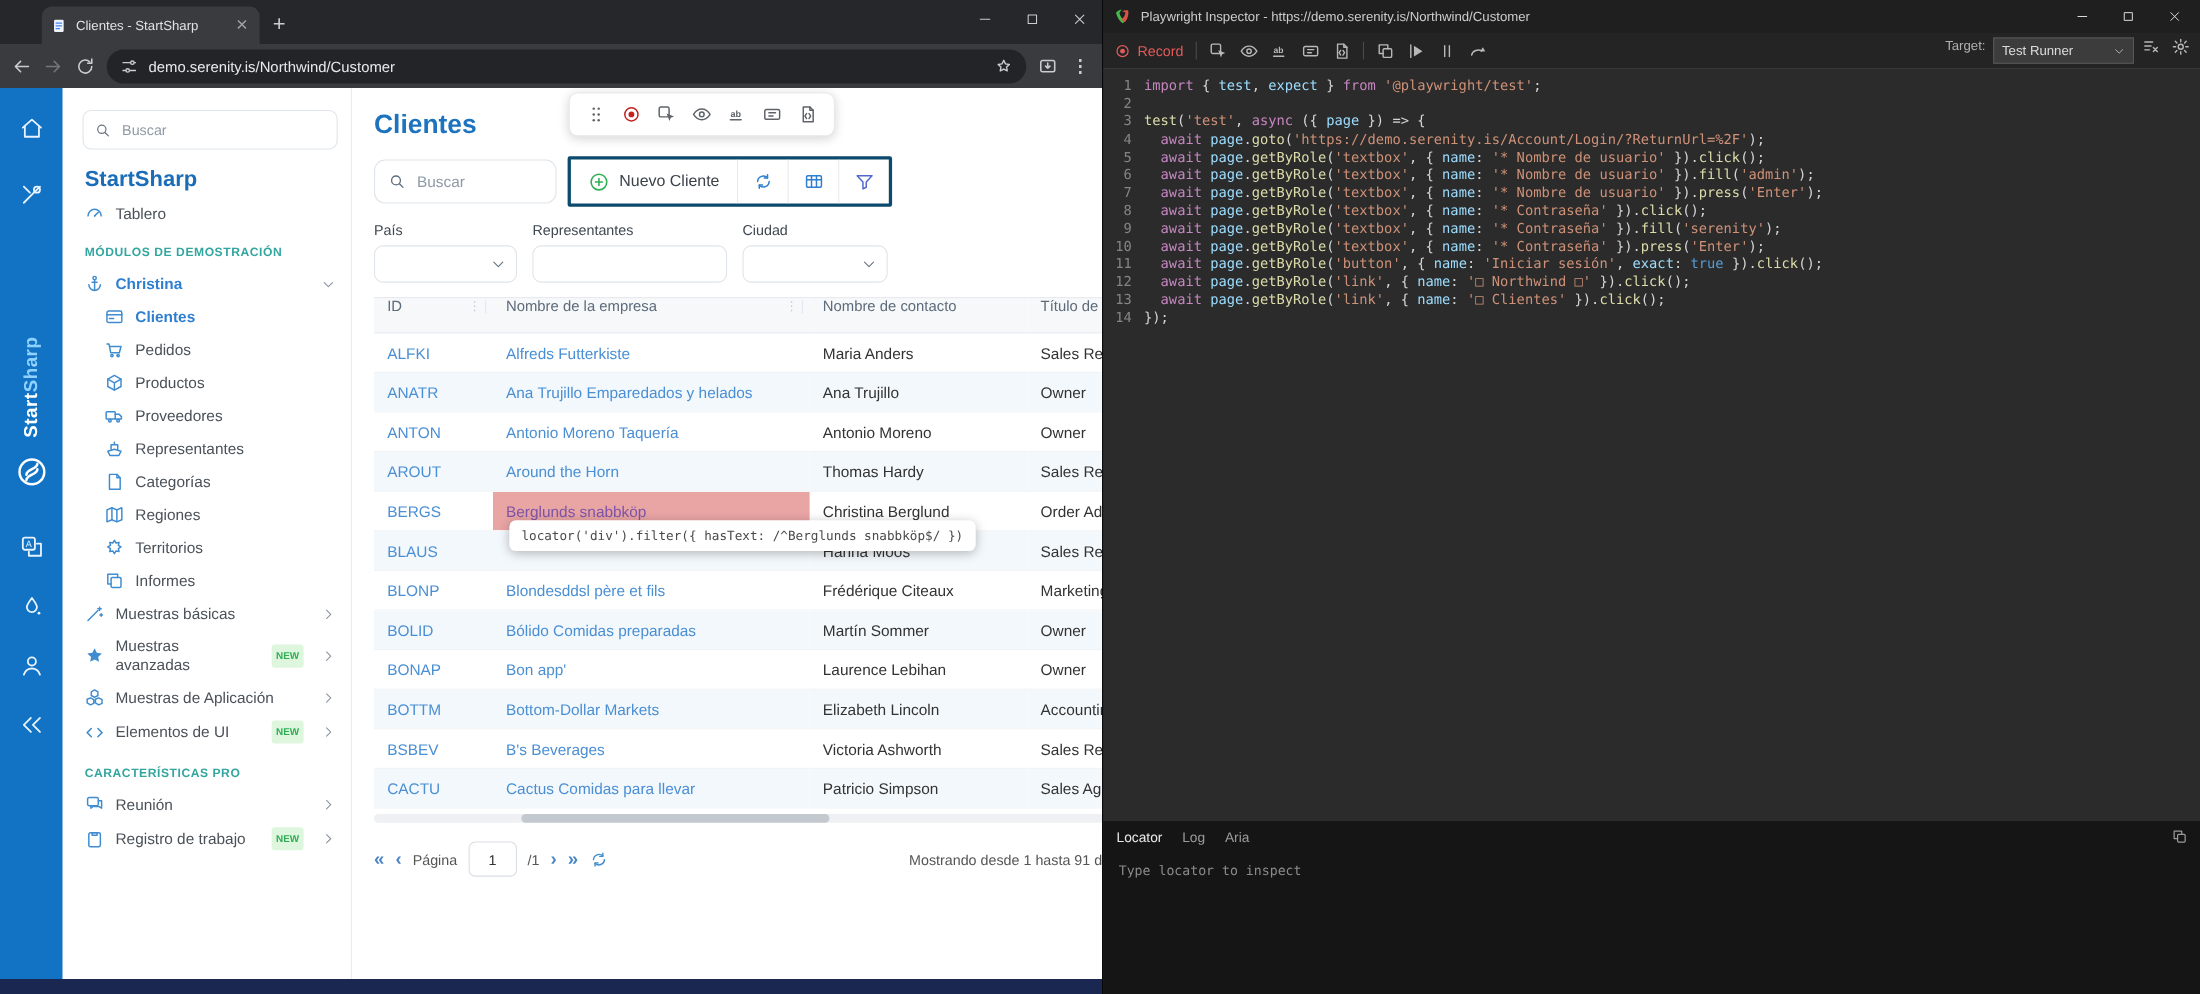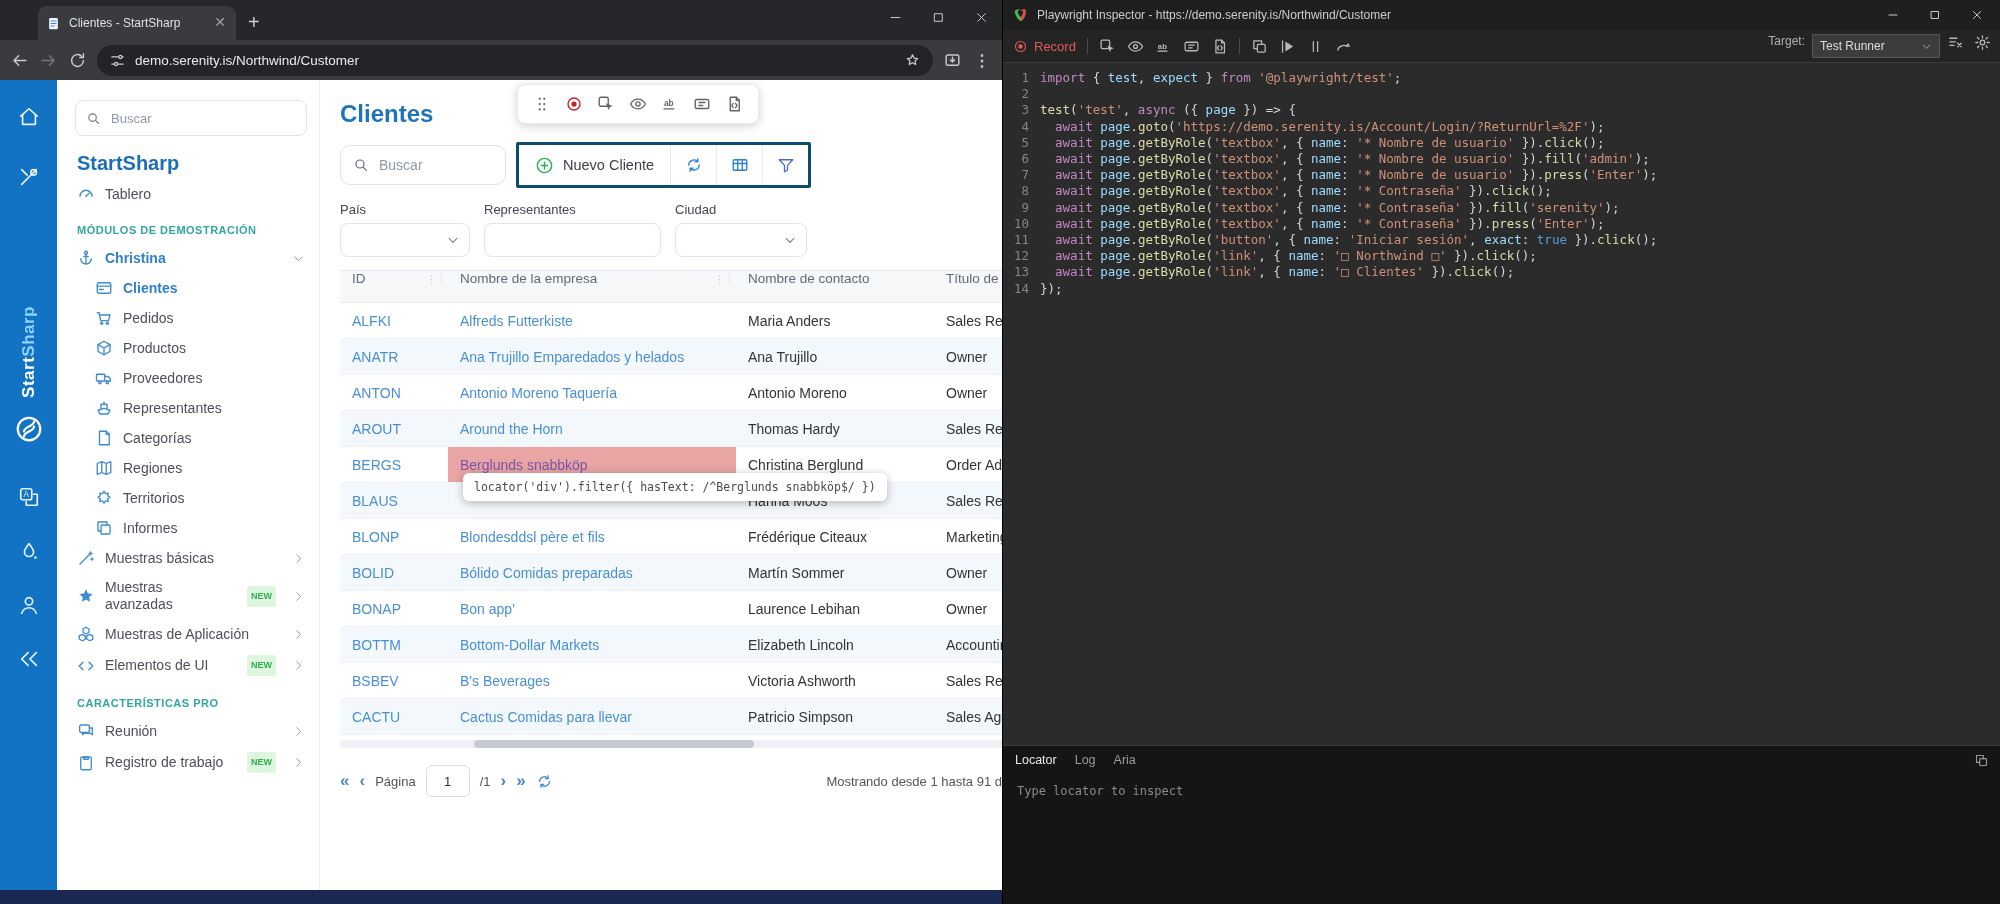--- a/index.html
+++ b/index.html
@@ -118,21 +118,21 @@
   .target-select{background:#3c3c3c;border:1px solid #565656;color:#ddd;height:22px;min-width:112px;display:flex;align-items:center;justify-content:space-between;padding:0 7px;font-size:12px;gap:8px;cursor:pointer}
   .target-select .ic{width:11px;height:11px;color:#bbb}
 
   .pw-code{position:absolute;top:63px;left:0;right:0;height:682px;background:#2b2b2b;padding-top:7px;
       font-family:"DejaVu Sans Mono",monospace;font-size:12.5px;line-height:16.2px;color:#d4d4d4;overflow:hidden}
   .cl{display:flex;white-space:pre}
   .ln{width:26px;text-align:right;color:#858585;margin-right:11px;flex:0 0 26px;user-select:none}
   .tk{color:#C586C0}.ti{color:#9CDCFE}.tf{color:#DCDCAA}.ts{color:#CE9178}.tp{color:#d4d4d4}.tb{color:#569CD6}
 
   .pw-bottom{position:absolute;left:0;right:0;top:745px;bottom:0;background:#151515;border-top:1px solid #3a3a3a}
-  .pw-tabs{display:flex;gap:18px;padding:7px 12px 5px;font-size:12.5px;}
+  .pw-tabs{display:flex;gap:18px;padding:7px 12px 5px;font-size:12.5px;align-items:center}
   .pw-tab{color:#9a9a9a;cursor:pointer}
   .pw-tab.sel{color:#e8e8e8}
   .pw-tabs .tb-icon{margin-left:auto;width:15px;height:15px;color:#9a9a9a}
   .pw-loc-input{display:block;background:transparent;border:0;outline:0;color:#c8c8c8;
       font-family:"DejaVu Sans Mono",monospace;font-size:12px;margin:10px 12px;width:90%}
   .pw-loc-input::placeholder{color:#8a8a8a}
 </style>
 </head>
 <body style="--accent: #1b6db8; --teal: #33a6a0; --link: #4a8fd4; --green: #2fae53; --red: #e05b5b; --hl: #e9a4a4; --hltx: #7d55a8; --rail: #1273c4;">
 

